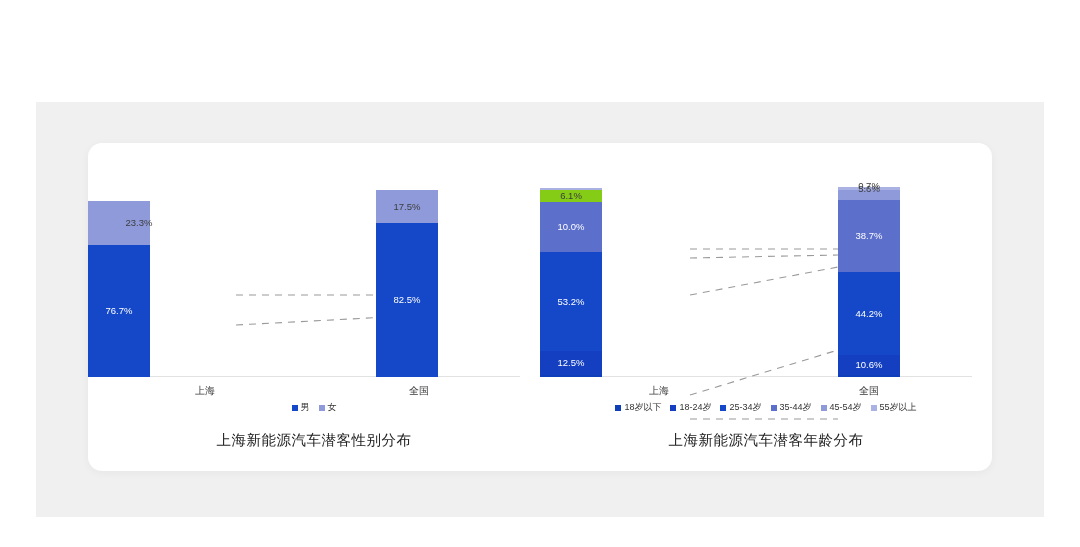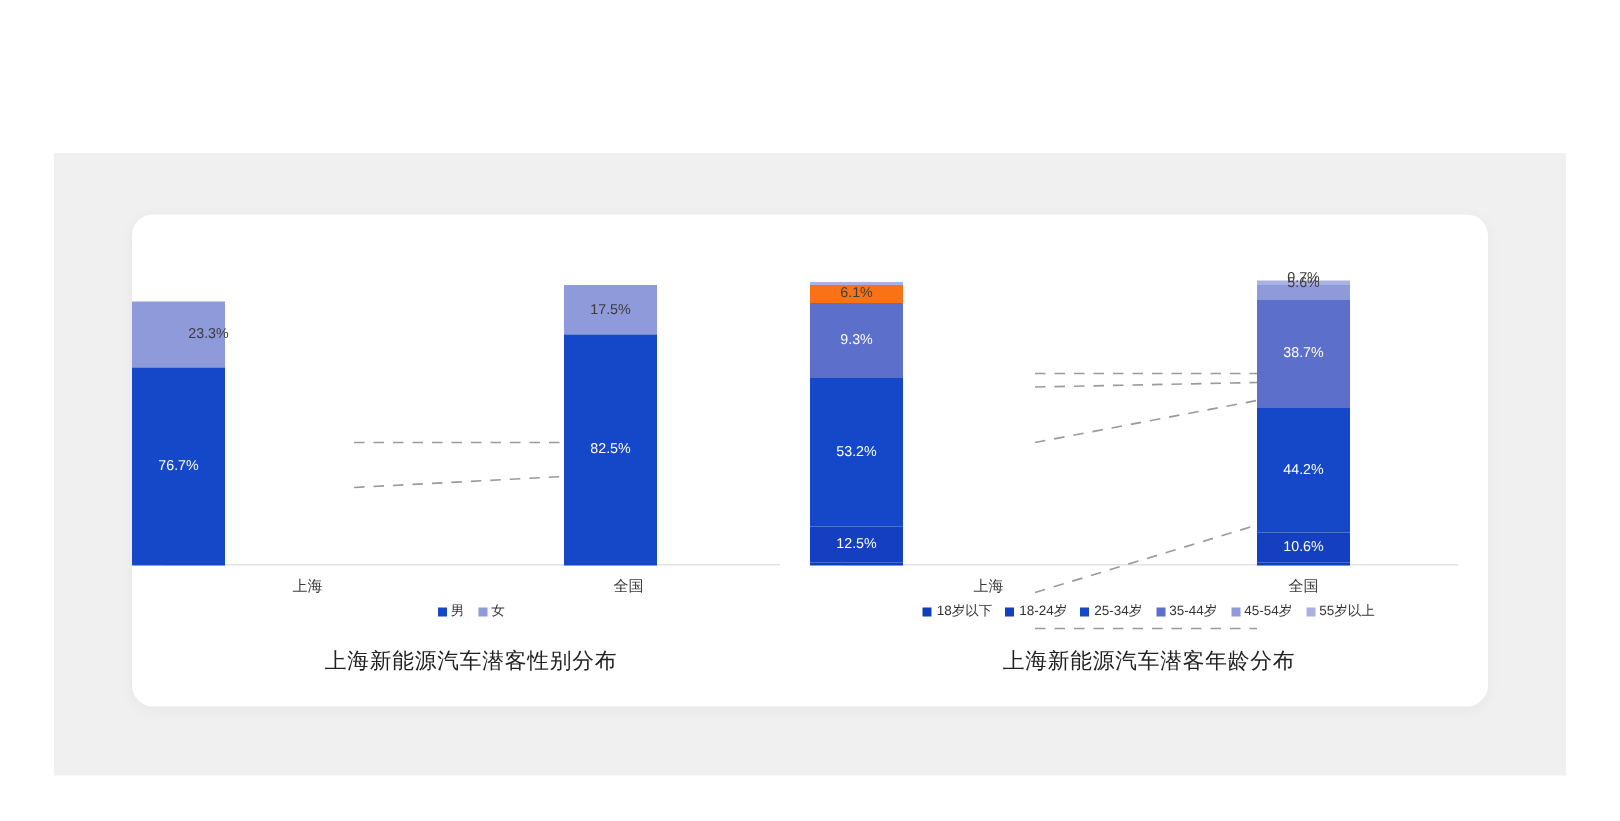--- a/index.html
+++ b/index.html
@@ -163,25 +163,25 @@
           <line x1="150" y1="25" x2="298" y2="22" stroke="#9a9a9a" stroke-width="1.1" stroke-dasharray="7,6"></line>
           <line x1="150" y1="62" x2="298" y2="34" stroke="#9a9a9a" stroke-width="1.1" stroke-dasharray="7,6"></line>
           <line x1="150" y1="162" x2="298" y2="117" stroke="#9a9a9a" stroke-width="1.1" stroke-dasharray="7,6"></line>
           <line x1="150" y1="186" x2="298" y2="186" stroke="#9a9a9a" stroke-width="1.1" stroke-dasharray="7,6"></line>
         </svg>
 
         <div class="bar" id="a-left">
             <div class="seg light ov" style="height: 2.2px; background: rgb(169, 178, 226);">
               <span style="top: -6px; margin-top: 46px;">1.1%</span>
             </div>
-            <div class="seg light" style="height: 11.407px; background: #f97316;">
+            <div class="seg light" style="height: 11.407px; background: #84cc16;">
               <span>6.1%</span>
             </div>
             <div class="seg dark" style="height: 50.303px; background: rgb(91, 111, 203);">
-              <span>9.3%</span>
+              <span>10.0%</span>
             </div>
             <div class="seg dark" style="height: 99.484px; background: rgb(20, 72, 200);">
               <span>53.2%</span>
             </div>
             <div class="seg dark" style="height: 23.375px; background: rgb(20, 63, 192);">
               <span>12.5%</span>
             </div>
             <div class="seg dark ov" style="height: 2.2px; background: rgb(15, 63, 184);">
               <span style="top: 8px;">0.2%</span>
             </div>

